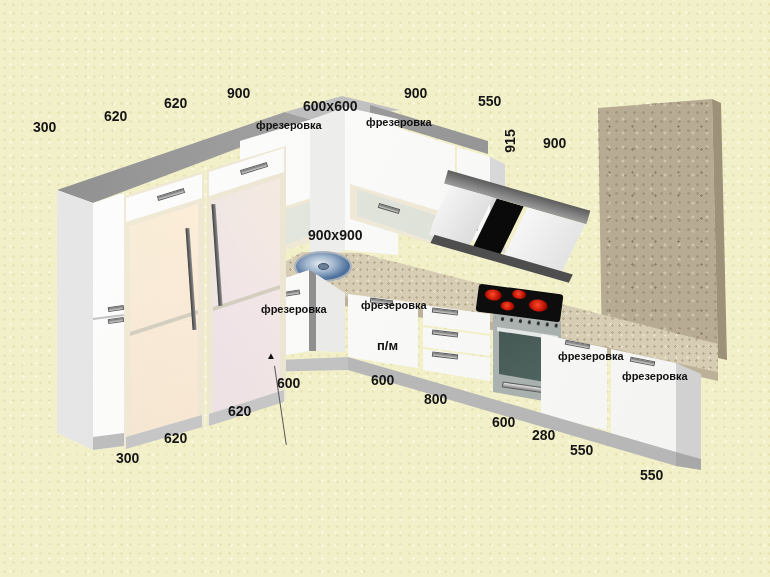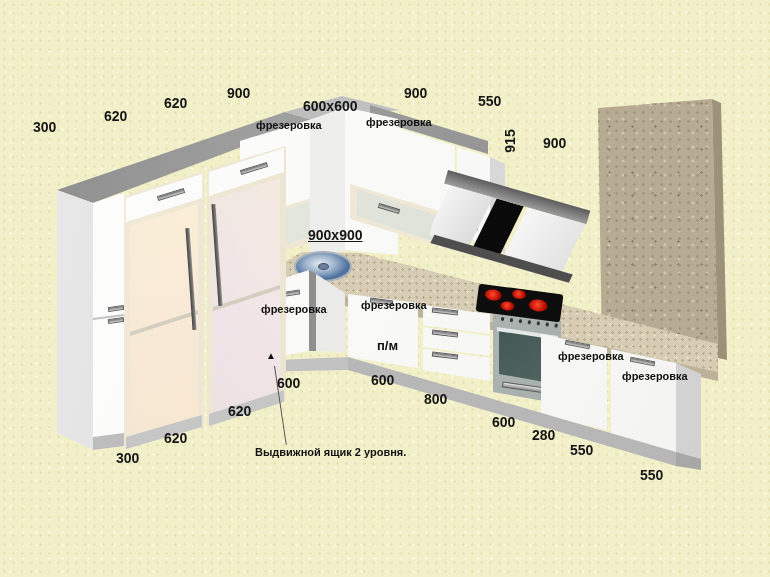--- a/index.html
+++ b/index.html
@@ -155,36 +155,35 @@
 
   <span class="dim" style="left:33px;top:119px;">300</span>
   <span class="dim" style="left:104px;top:108px;">620</span>
   <span class="dim" style="left:164px;top:95px;">620</span>
   <span class="dim" style="left:227px;top:85px;">900</span>
   <span class="dim" style="left:303px;top:71px;margin-top:27px;">600x600</span>
   <span class="dim" style="left:404px;top:85px;">900</span>
   <span class="dim" style="left:478px;top:93px;">550</span>
   <span class="dim" style="left:498px;top:133px;"><span class="vert">915</span></span>
   <span class="dim" style="left:543px;top:135px;">900</span>
-  <span class="dim" style="left:308px;top:227px;text-decoration:underline;">900x900</span>
+  <span class="dim" style="left:308px;top:227px;">900x900</span>
 
   <span class="dim" style="left:277px;top:375px;">600</span>
   <span class="dim" style="left:371px;top:372px;">600</span>
   <span class="dim" style="left:228px;top:403px;">620</span>
   <span class="dim" style="left:164px;top:430px;">620</span>
   <span class="dim" style="left:116px;top:450px;">300</span>
   <span class="dim" style="left:424px;top:391px;">800</span>
   <span class="dim" style="left:492px;top:414px;">600</span>
   <span class="dim" style="left:532px;top:427px;">280</span>
   <span class="dim" style="left:570px;top:442px;">550</span>
   <span class="dim" style="left:640px;top:467px;">550</span>
 
   <span class="mill" style="left:256px;top:119px;">фрезеровка</span>
   <span class="mill" style="left:366px;top:116px;">фрезеровка</span>
   <span class="mill" style="left:261px;top:303px;">фрезеровка</span>
   <span class="mill" style="left:361px;top:299px;">фрезеровка</span>
   <span class="mill" style="left:558px;top:350px;">фрезеровка</span>
   <span class="mill" style="left:622px;top:370px;">фрезеровка</span>
   <span class="pm" style="left:377px;top:338px;">п/м</span>
 
-  <span class="note" style="left:255px;top:446px;">Выдвижной ящик 2 уровня.</span>
 
 </div>
 
 </body></html>

